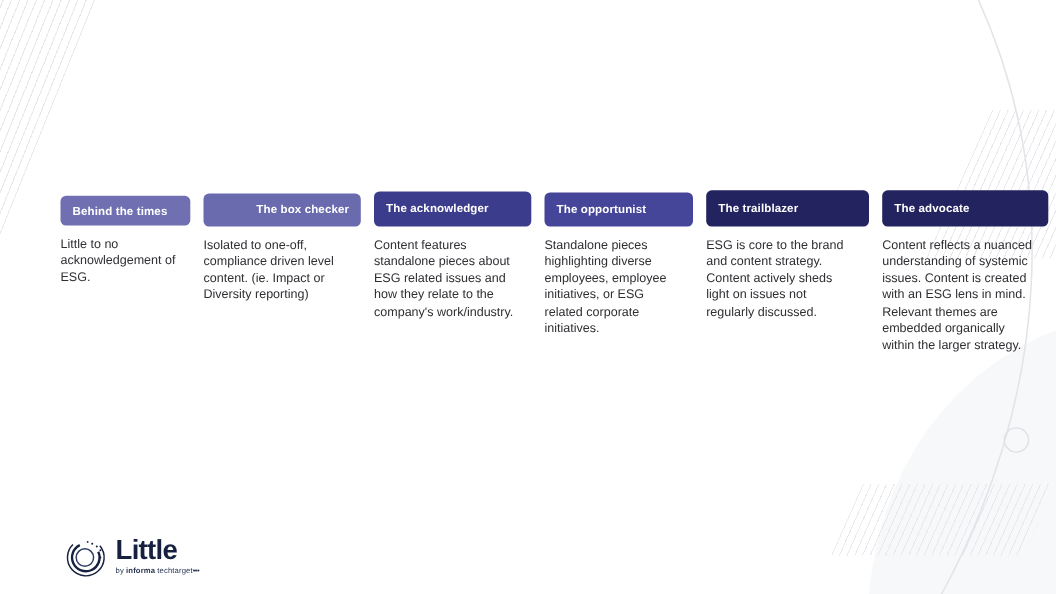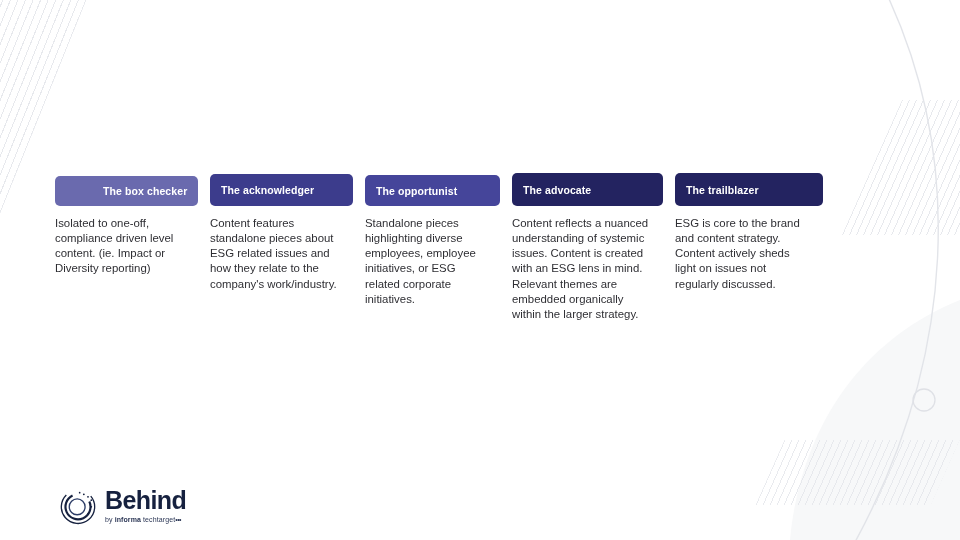--- a/index.html
+++ b/index.html
@@ -181,59 +181,63 @@
     </svg>
 
     <div class="hatch hatch-topleft"></div>
     <div class="hatch hatch-topright"></div>
     <div class="hatch hatch-bottomright"></div>
   </div>
 
 
   <div class="stages">
 
+    <div class="stage" style="width: 118px;">
+      <div class="stage-bar" style="background: rgb(111, 111, 177); height: 27px; margin-top: 10px;">Behind the times</div>
+      <div class="stage-body" style="width: 118px;">Little to no acknowledgement of ESG.</div>
+    </div>
 
     <div class="stage" style="width: 143px;">
       <div class="stage-bar" style="background: rgb(106, 106, 174); height: 30px; margin-top: 8px; padding-left: 48px;">The box checker</div>
       <div class="stage-body" style="width: 143px;">Isolated to one-off, compliance driven level content. (ie. Impact or Diversity reporting)</div>
     </div>
 
     <div class="stage" style="width: 143px;">
       <div class="stage-bar" style="background: rgb(60, 60, 140); height: 32px; margin-top: 6px;">The acknowledger</div>
       <div class="stage-body" style="width: 143px;">Content features standalone pieces about ESG related issues and how they relate to the company's work/industry.</div>
     </div>
 
     <div class="stage" style="width: 135px;">
       <div class="stage-bar" style="background: rgb(69, 69, 154); height: 31px; margin-top: 7px;">The opportunist</div>
       <div class="stage-body" style="width: 135px;">Standalone pieces highlighting diverse employees, employee initiatives, or ESG related corporate initiatives.</div>
     </div>
 
+    <div class="stage" style="width: 148px;">
+      <div class="stage-bar" style="background: rgb(35, 35, 96); height: 33px; margin-top: 5px;">The trailblazer</div>
+      <div class="stage-body" style="width: 148px;">ESG is core to the brand and content strategy. Content actively sheds light on issues not regularly discussed.</div>
+    </div>
+
     <div class="stage" style="width: 151px;">
       <div class="stage-bar" style="background: rgb(35, 35, 96); height: 33px; margin-top: 5px;">The advocate</div>
       <div class="stage-body" style="width: 151px;">Content reflects a nuanced understanding of systemic issues. Content is created with an ESG lens in mind. Relevant themes are embedded organically within the larger strategy.</div>
-    </div>
-
-    <div class="stage" style="width: 148px;">
-      <div class="stage-bar" style="background: rgb(35, 35, 96); height: 33px; margin-top: 5px;">The trailblazer</div>
-      <div class="stage-body" style="width: 148px;">ESG is core to the brand and content strategy. Content actively sheds light on issues not regularly discussed.</div>
     </div>
 
   </div>
 
   <div class="logo">
     <svg class="logo-mark" viewBox="0 0 48 48" xmlns="http://www.w3.org/2000/svg">
       <circle cx="24" cy="25" r="20" fill="none" stroke="#16213f" stroke-width="1.6" stroke-dasharray="92 40" transform="rotate(-40 24 25)"></circle>
       <circle cx="24" cy="25" r="15" fill="none" stroke="#16213f" stroke-width="2.6" stroke-dasharray="70 30" transform="rotate(-25 24 25)"></circle>
       <circle cx="23" cy="25" r="9.5" fill="none" stroke="#2c3c66" stroke-width="1.6"></circle>
       <circle cx="31" cy="10" r="1.1" fill="#16213f"></circle>
       <circle cx="36" cy="13" r="1.1" fill="#16213f"></circle>
       <circle cx="40" cy="17" r="1.1" fill="#16213f"></circle>
       <circle cx="26" cy="8" r="1.0" fill="#16213f"></circle>
       <circle cx="40" cy="25" r="1.0" fill="#16213f"></circle>
       <circle cx="36" cy="33" r="1.0" fill="#16213f"></circle>
     </svg>
     <div class="logo-text">
-      <div class="logo-word">Behind</div>
+      <div class="logo-word">Little</div>
       <div class="logo-sub"><span>by </span><span class="brand">informa</span><span> techtarget</span><span class="dots">•••</span></div>
     </div>
   </div>
 
 </div>
 
 </body></html>

